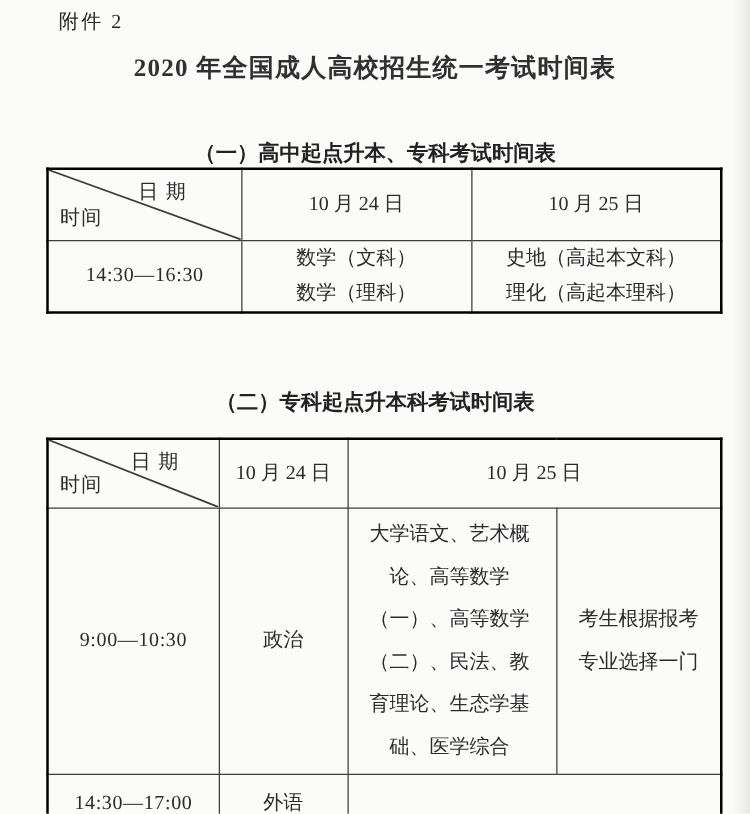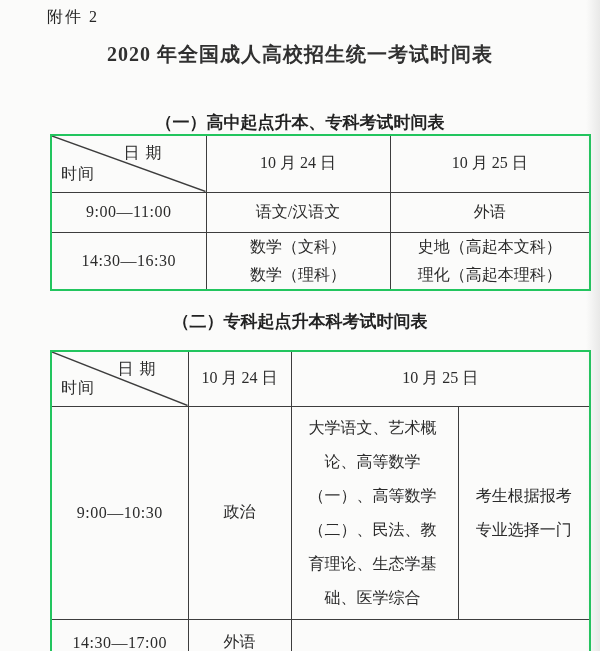--- a/index.html
+++ b/index.html
@@ -28,23 +28,23 @@
     color: #303030;
   }
   .caption {
     position: absolute; left: 0; width: 600px;
     text-align: center; font-size: 17px; font-weight: 700; color: #222;
   }
   #caption1 { top: 111px; }
   #caption2 { top: 310px; }
 
   table {
-    position: absolute; left: 50px;
+    position: absolute; left: 37px;
     border-collapse: collapse; table-layout: fixed;
-    border: 2px solid #22c55e;
+    border: 2px solid #000000;
   }
   #table1 { top: 134px; width: 539px; }
   #table2 { top: 350px; width: 539px; }
   td {
     border: 1.6px solid #3d3d3d;
     text-align: center; vertical-align: middle;
     font-size: 16px; padding: 0; overflow: hidden;
     color: #2b2b2b;
   }
   .time-col { font-size: 16px; letter-spacing: 0.5px; }
@@ -96,25 +96,20 @@
     <td class="corner">
       <svg class="diag" viewBox="0 0 100 100" preserveAspectRatio="none">
         <line x1="0" y1="0" x2="100" y2="100" stroke="#3d3d3d" stroke-width="1.4" vector-effect="non-scaling-stroke"></line>
       </svg>
       <span class="corner-date">日期</span>
       <span class="corner-time">时间</span>
     </td>
     <td class="date-head">10 月 24 日</td>
     <td class="date-head">10 月 25 日</td>
   </tr>
-  <tr style="height:40px">
-    <td class="time-col">9:00—11:00</td>
-    <td>语文/汉语文</td>
-    <td>外语</td>
-  </tr>
   <tr style="height:56px">
     <td class="time-col">14:30—16:30</td>
     <td>
       <span class="line">数学（文科）</span>
       <span class="line">数学（理科）</span>
     </td>
     <td>
       <span class="line">史地（高起本文科）</span>
       <span class="line">理化（高起本理科）</span>
     </td>

